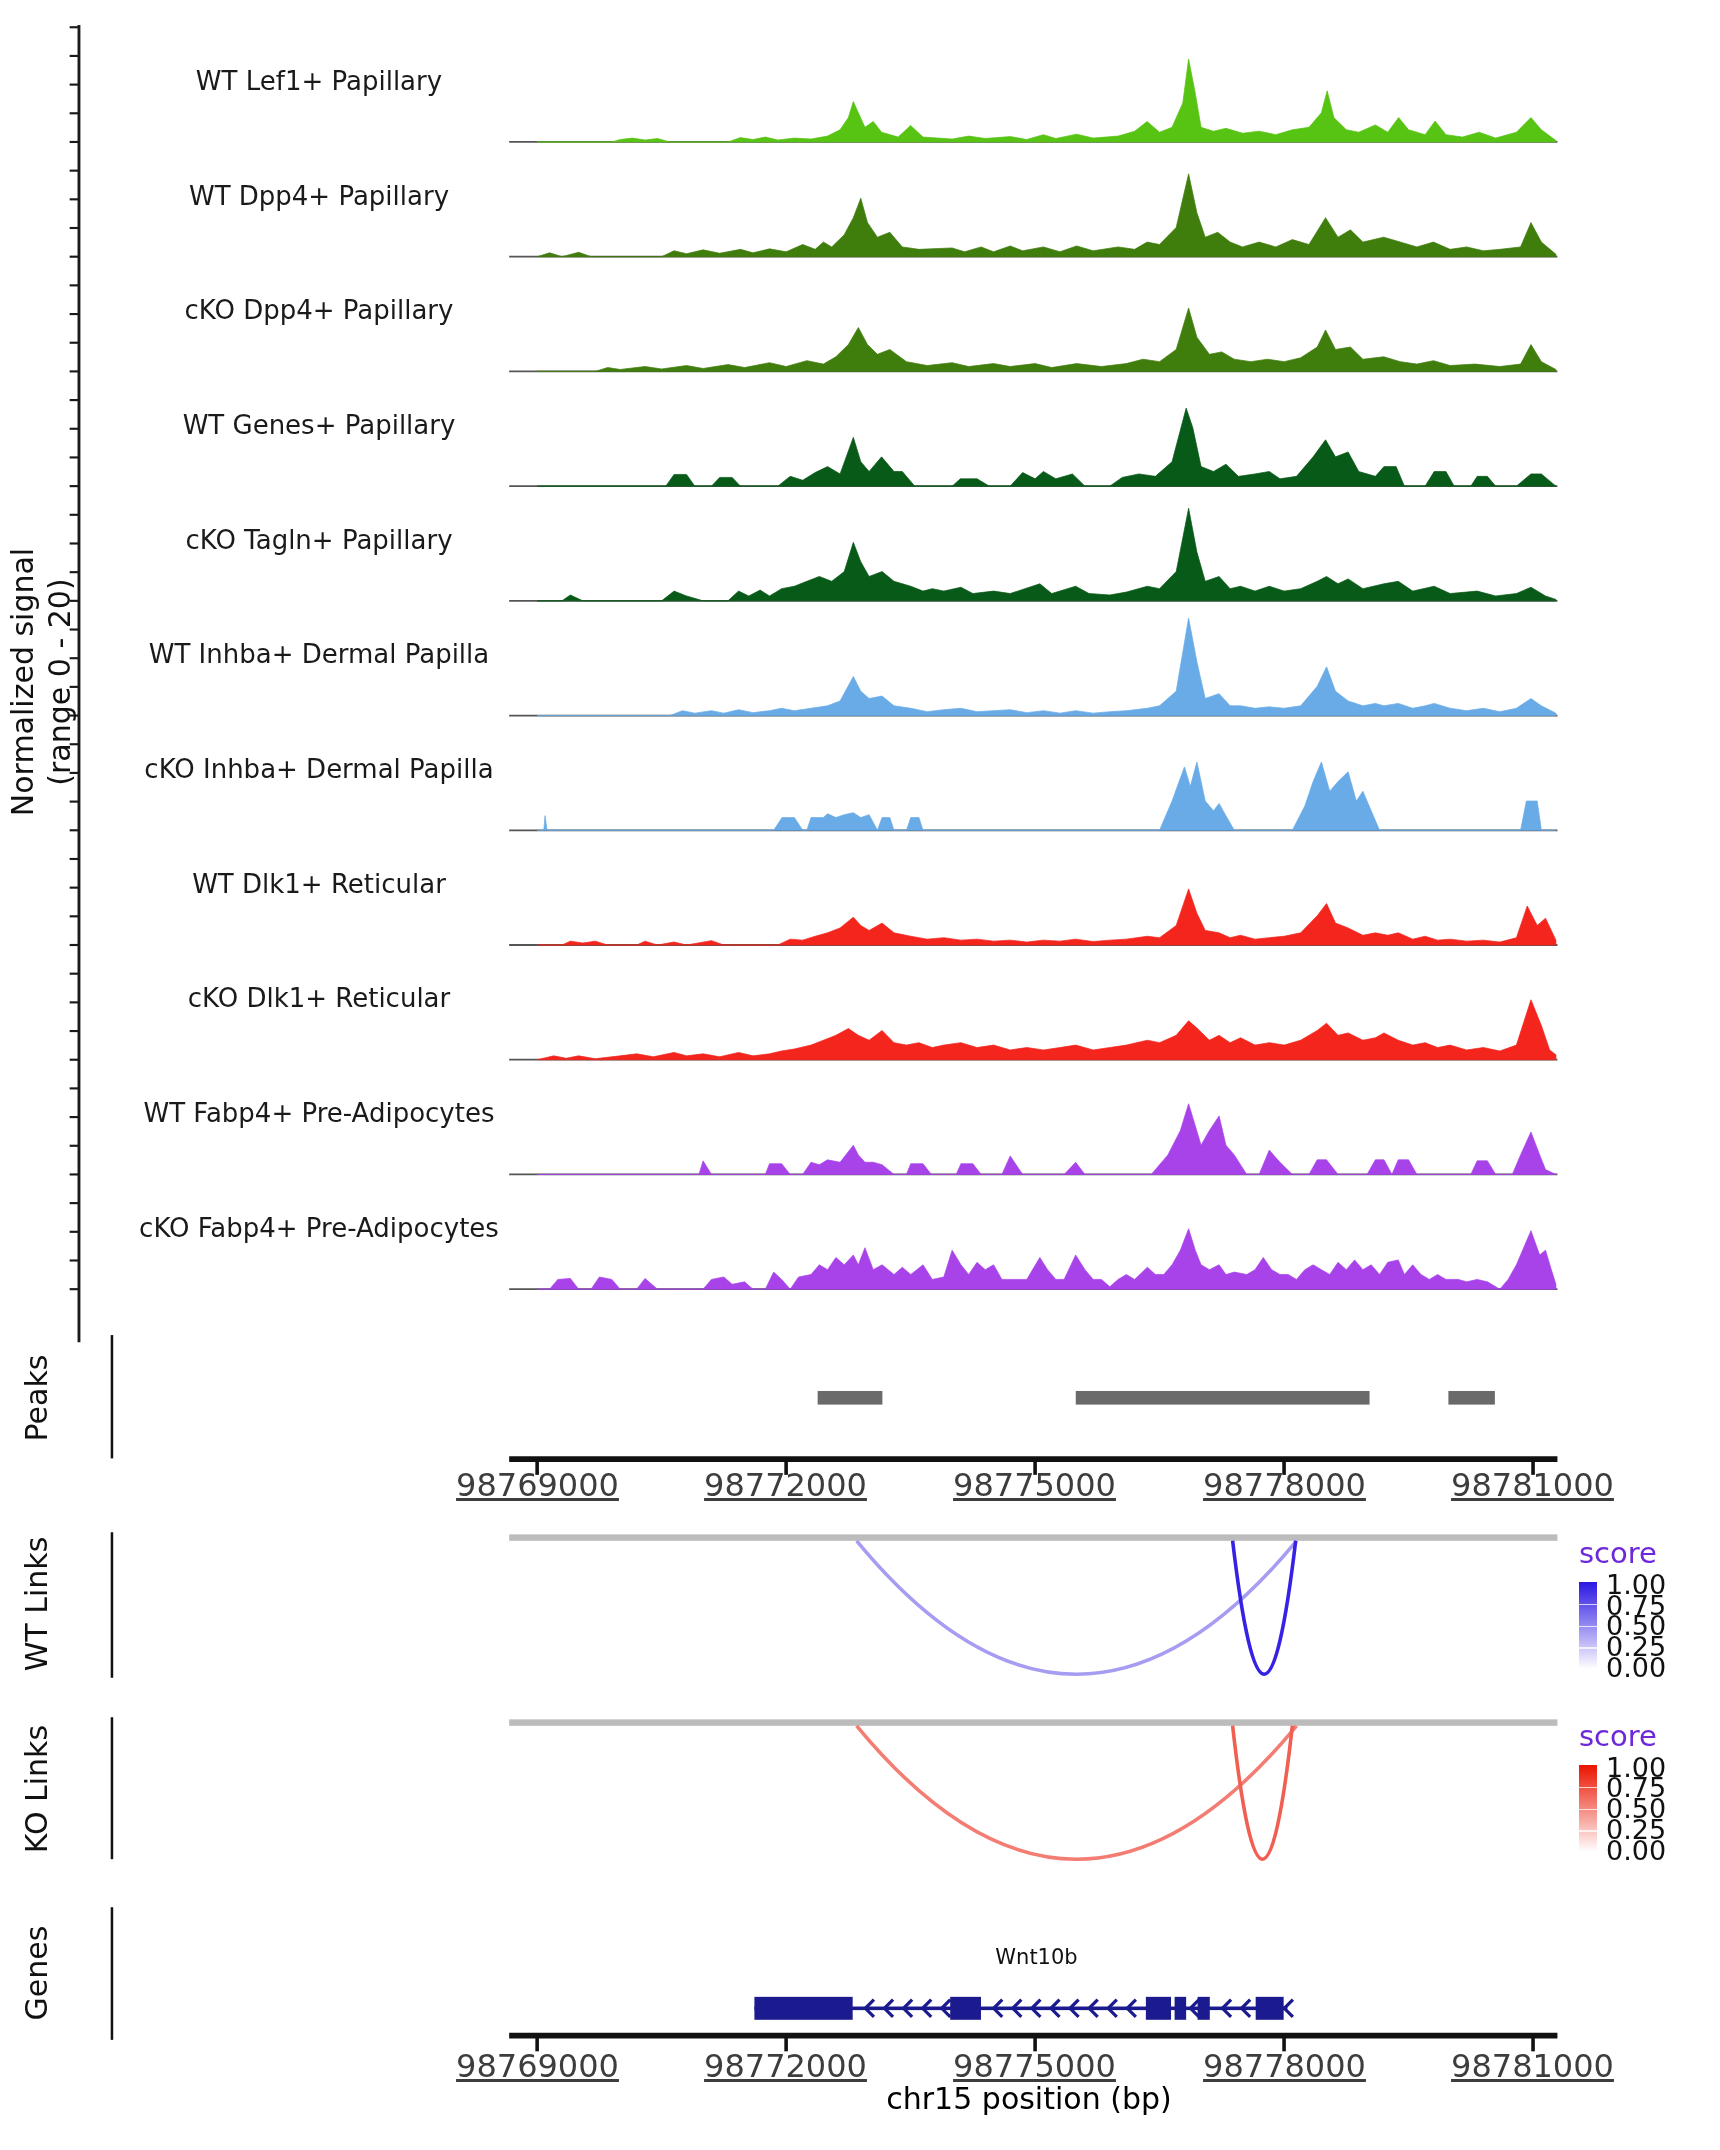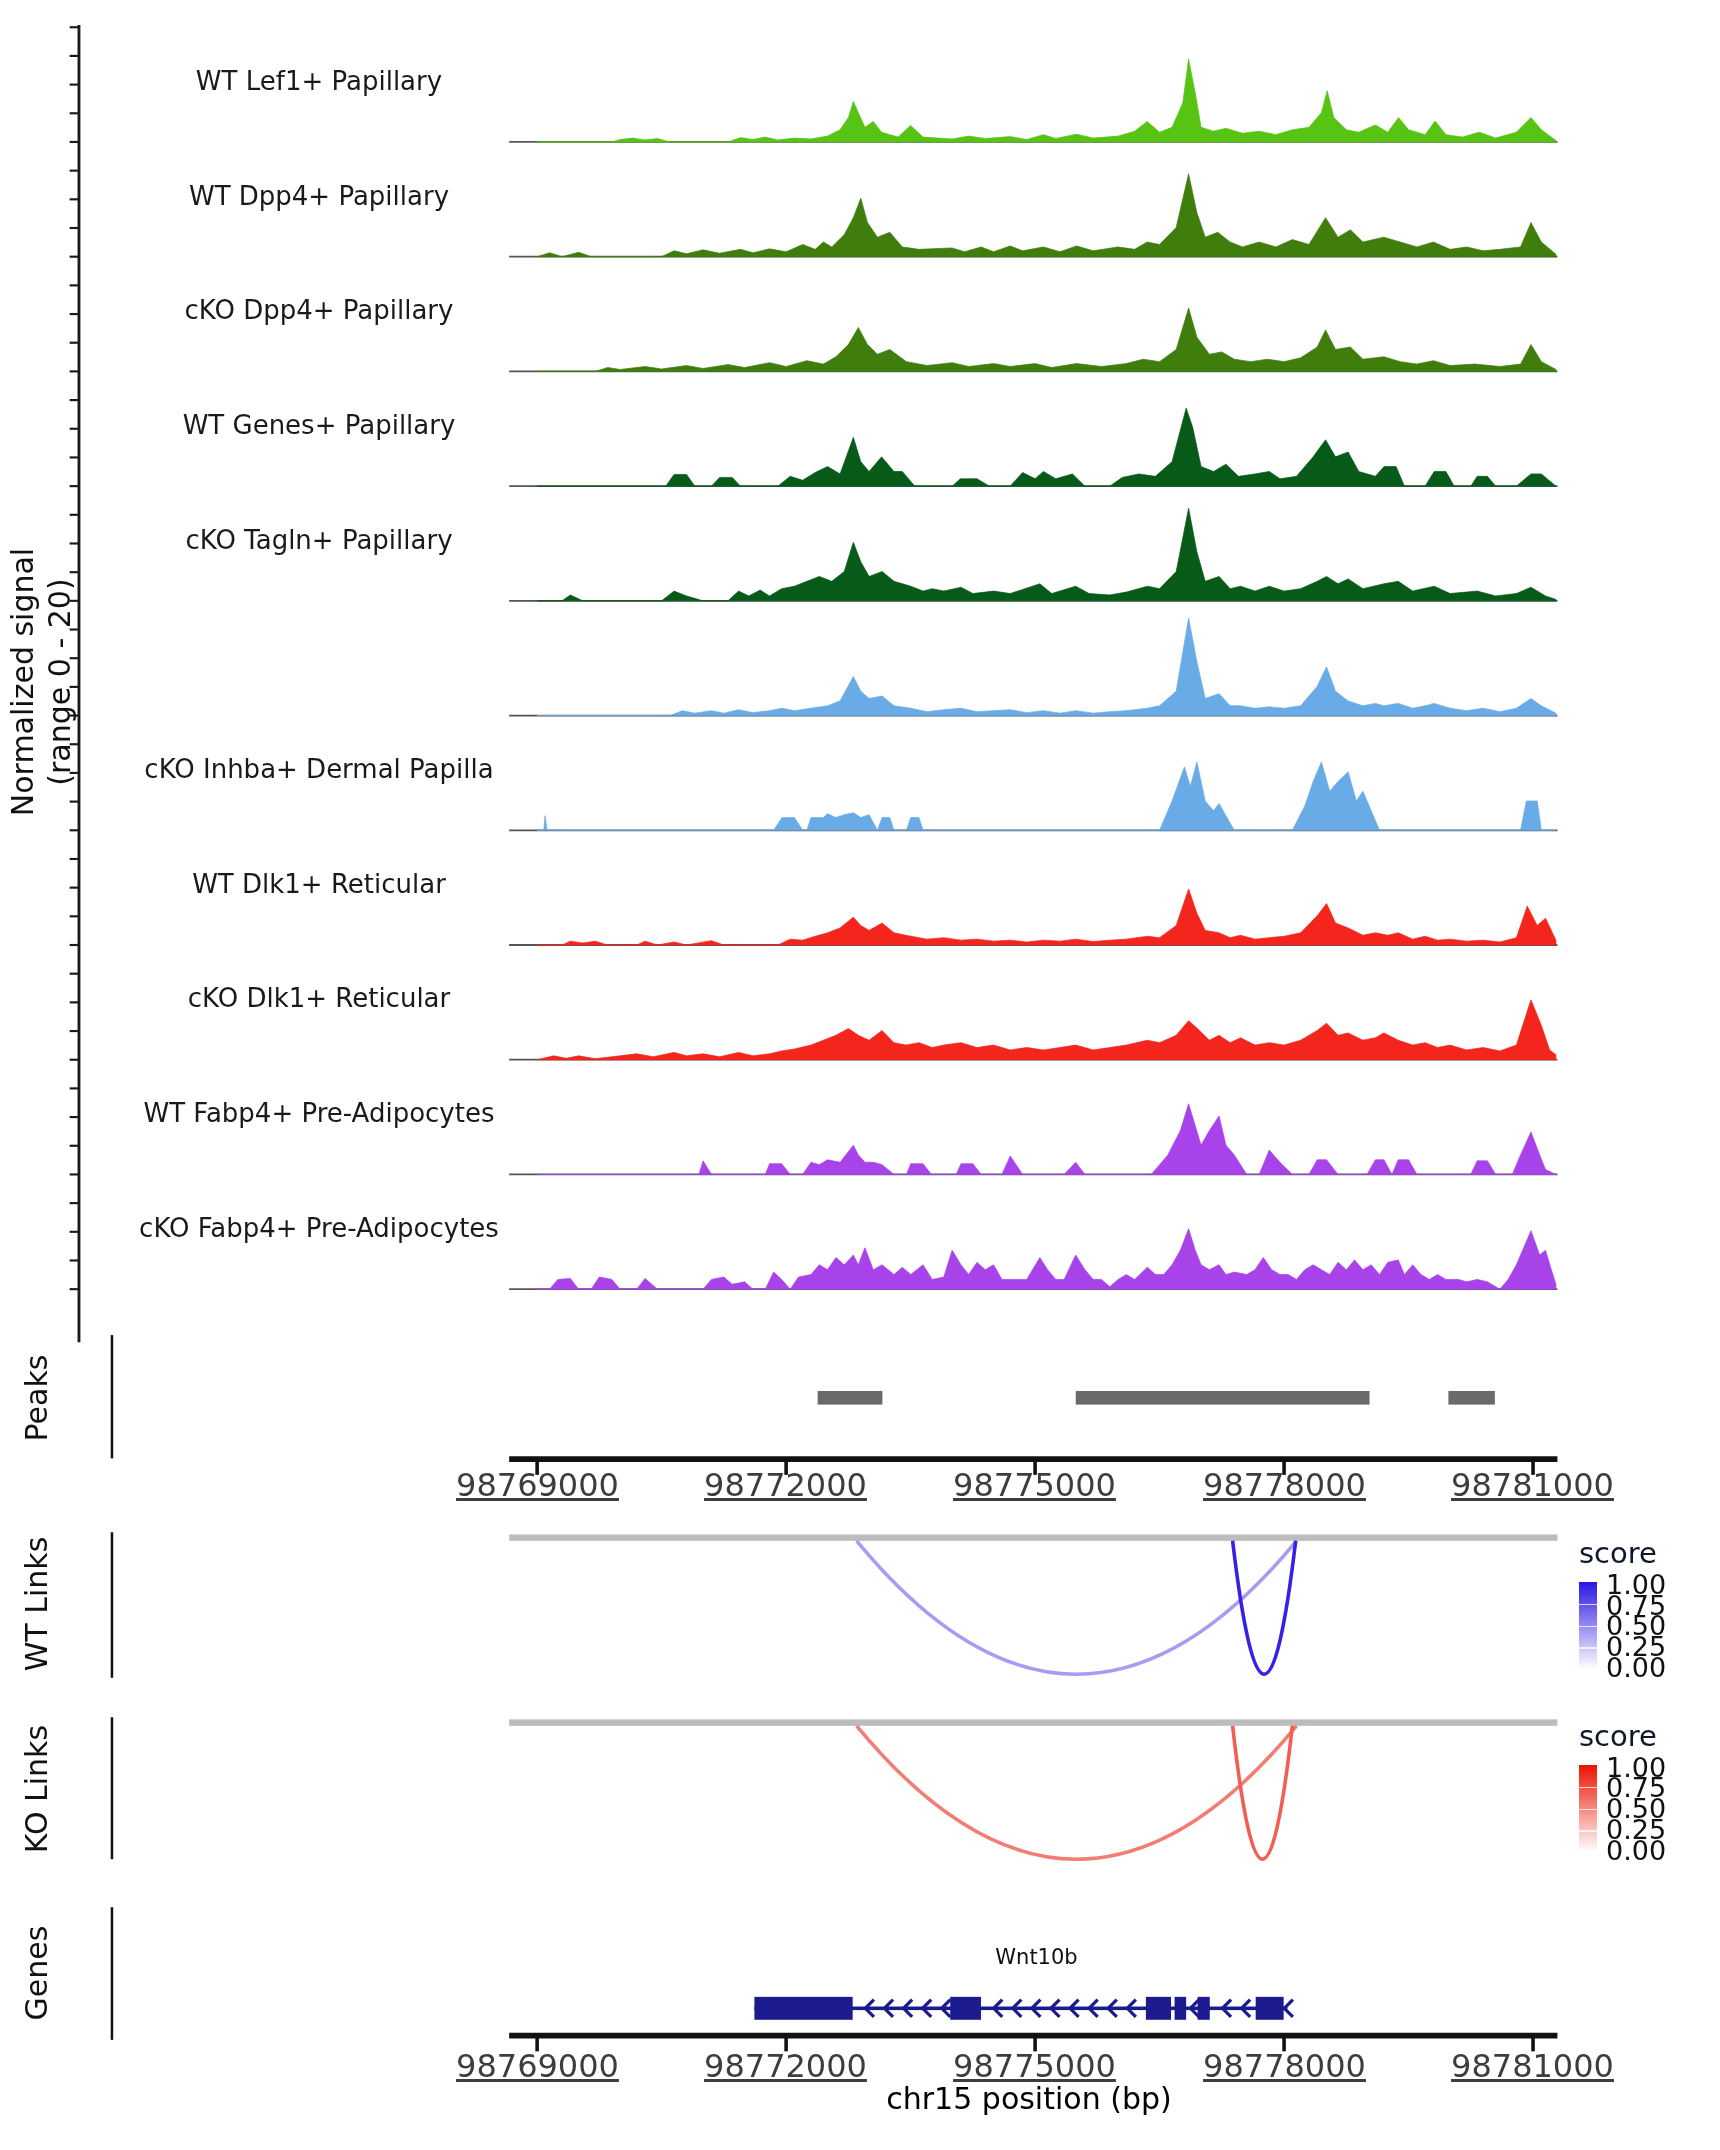--- a/index.html
+++ b/index.html
@@ -4,21 +4,21 @@
 <style>
   html,body{margin:0;padding:0;background:#fff;font-family:"DejaVu Sans",sans-serif;}
   #fig{position:relative;width:1721px;height:2151px;background:#fff;overflow:hidden;}
   #gfx{position:absolute;left:0;top:0;}
   .track-label{position:absolute;left:68px;width:502px;text-align:center;font-size:26px;line-height:34px;color:#1a1a1a;white-space:nowrap;}
   .rot{position:absolute;transform:translate(-50%,-50%) rotate(-90deg);white-space:nowrap;color:#111;text-align:center;}
   .ytitle{font-size:30px;line-height:37px;}
   .section-label{font-size:30px;}
   .tick-label{position:absolute;width:201px;text-align:center;font-size:32px;line-height:29px;color:#3d3d3d;white-space:nowrap;text-decoration:underline;}
   .xlabel{position:absolute;width:502px;text-align:center;font-size:30px;line-height:34px;color:#000000;}
-  .leg-title{position:absolute;font-size:29px;line-height:34px;color:#0f172a;}
+  .leg-title{position:absolute;font-size:29px;line-height:34px;color:#6d28d9;}
   .leg-label{position:absolute;font-size:27px;line-height:27px;color:#111;}
   .cbar{position:absolute;width:18px;height:87px;}
   .cbar i{position:absolute;left:0;width:100%;height:1.4px;background:rgba(255,255,255,.75);}
   .gene-name{position:absolute;width:215px;text-align:center;font-size:21px;line-height:24.4px;color:#111;white-space:nowrap;}
 </style>
 </head>
 <body>
 
 <div id="fig">
   <svg id="gfx" width="1721" height="2151" viewBox="0 0 2400 3000">
@@ -144,20 +144,21 @@
   <div class="rot ytitle" style="left:41px;top:682px;">
     <div>Normalized signal</div>
     <div>(range 0 - 20)</div>
   </div>
 
   <div class="track-label" style="top:64px;">WT Lef1+ Papillary</div>
   <div class="track-label" style="top:179px;">WT Dpp4+ Papillary</div>
   <div class="track-label" style="top:293px;">cKO Dpp4+ Papillary</div>
   <div class="track-label" style="top:408px;">WT Genes+ Papillary</div>
   <div class="track-label" style="top:523px;">cKO Tagln+ Papillary</div>
+  <div class="track-label" style="top:637px;">WT Inhba+ Dermal Papilla</div>
   <div class="track-label" style="top:752px;">cKO Inhba+ Dermal Papilla</div>
   <div class="track-label" style="top:867px;">WT Dlk1+ Reticular</div>
   <div class="track-label" style="top:981px;">cKO Dlk1+ Reticular</div>
   <div class="track-label" style="top:1096px;">WT Fabp4+ Pre-Adipocytes</div>
   <div class="track-label" style="top:1211px;">cKO Fabp4+ Pre-Adipocytes</div>
 
   <div class="rot section-label" style="left:36px;top:1398px;">Peaks</div>
   <div class="rot section-label" style="left:36px;top:1604px;">WT Links</div>
   <div class="rot section-label" style="left:36px;top:1789px;">KO Links</div>
   <div class="rot section-label" style="left:36px;top:1973px;">Genes</div>

